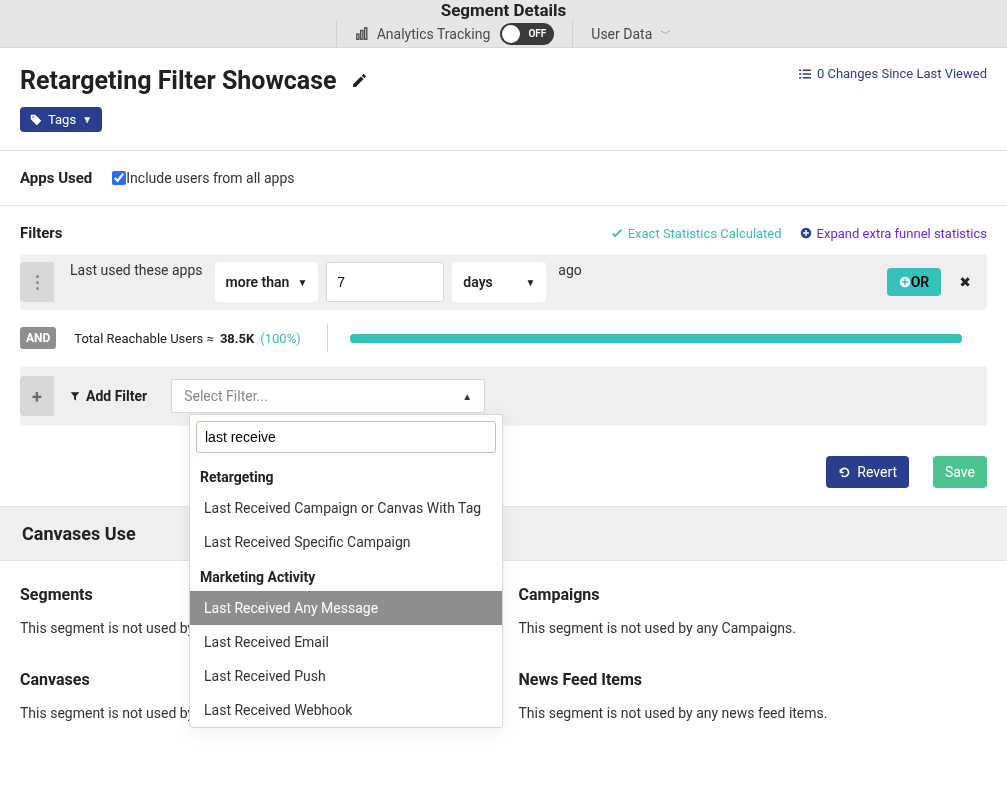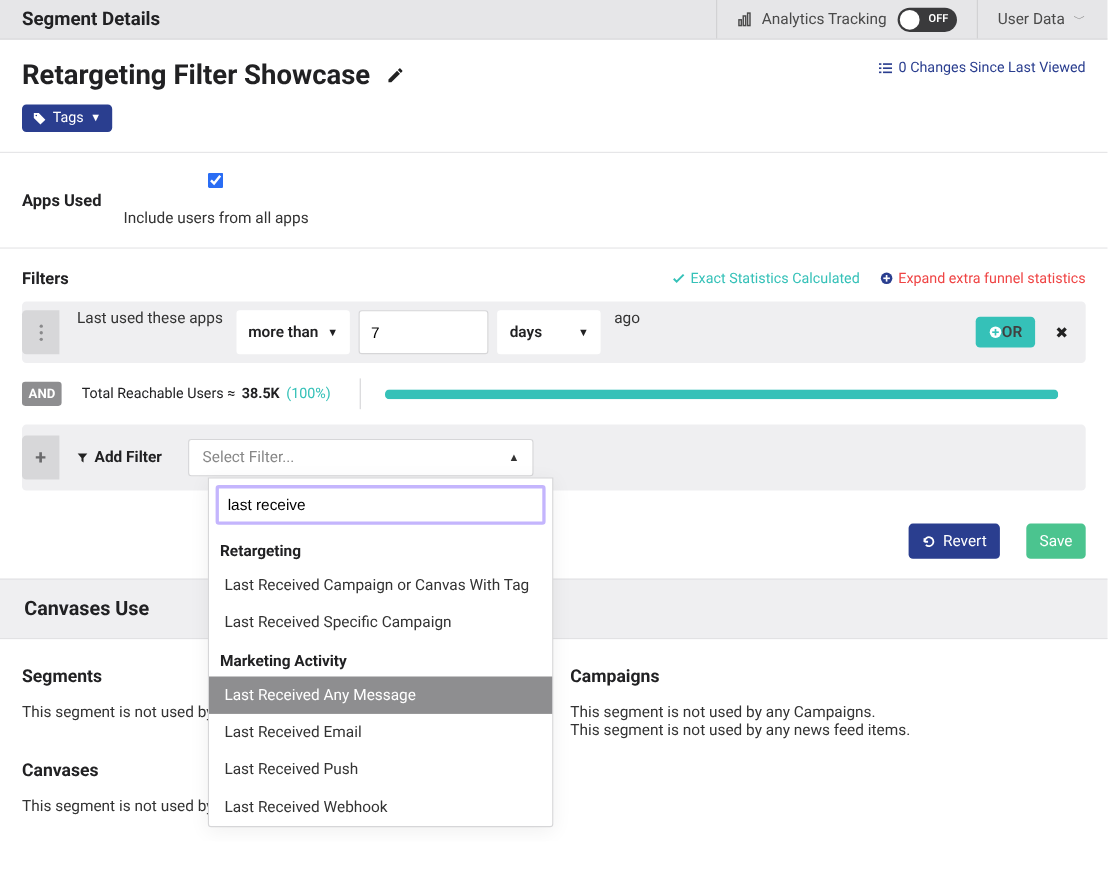--- a/index.html
+++ b/index.html
@@ -8,24 +8,25 @@
     font-size: 14px;
     color: #212123;
     background: #fff;
     width: 1007px;
   }
   
   .topbar {
     display: flex;
     align-items: center;
     justify-content: space-between;
-    height: 36px;
+    height: 48px;
     background: #e6e6e8;
     border-bottom: 1px solid #d8d8da;
     padding: 0 20px;
+    flex-direction: column;
   }
   .topbar-left { font-weight: 700; font-size: 17px; }
   .topbar-right { display: flex; align-items: center; height: 100%; }
   .topbar-section {
     display: flex; align-items: center; height: 100%;
     padding: 0 18px; border-left: 1px solid #d0d0d2;
     color: #4a4a4a;
   }
   .topbar-section.last { padding-right: 0; }
   .topbar-icon { width: 14px; height: 14px; margin-right: 8px; }
@@ -57,30 +58,30 @@
     display: inline-flex; align-items: center; gap: 6px;
     background: #2a3e8f; color: #fff; border-radius: 4px;
     padding: 5px 10px; font-size: 13px; cursor: pointer;
   }
   .tag-icon { width: 12px; height: 12px; }
   .divider-full { border-top: 1px solid #e4e4e6; }
   
   .section { padding: 18px 20px; }
   .apps-row { display: flex; align-items: center; gap: 20px; }
   .section-label { font-weight: 700; font-size: 15px; }
-  .checkbox-row { display: flex; align-items: center; gap: 20px; font-size: 14px; color: #333; flex-direction: column; }
+  .checkbox-row { display: flex; align-items: center; gap: 0; font-size: 14px; color: #333; }
   .checkbox-row input { accent-color: #2a6df4; width: 14px; height: 14px; }
   
   .filters-header {
     display: flex; align-items: center; justify-content: space-between;
     padding: 18px 20px 12px 20px;
   }
   .filters-right { display: flex; align-items: center; gap: 18px; font-size: 13px; }
   .exact { color: #35c1b8; display: flex; align-items: center; gap: 5px; }
-  .expand { color: #ef4444; display: flex; align-items: center; gap: 5px; cursor: pointer; }
+  .expand { color: #6d28d9; display: flex; align-items: center; gap: 5px; cursor: pointer; }
   
   .filter-card {
     margin: 0 20px; background: #efeff1; border-radius: 4px;
     display: flex; padding: 8px 12px 8px 0; position: relative;
   }
   .drag-handle {
     width: 34px; height: 40px; background: #d7d7d9; border-radius: 4px 0 0 4px;
     display: flex; flex-direction: column; align-items: center; justify-content: center; gap: 3px;
     margin-right: 16px;
   }
@@ -92,21 +93,21 @@
     padding: 6px 10px; font-weight: 650; min-width: 88px; margin-right: 8px; cursor: pointer;
   }
   .select-box .caret { font-size: 10px; margin-left: 8px; }
   .num-input {
     background: #fff; border: 1px solid #d6d6d8; border-radius: 3px;
     padding: 7px 10px; width: 118px; margin-right: 8px; font-size: 14px;
   }
   .ago { margin-left: 4px; color: #333; }
   .filter-right { margin-left: auto; display: flex; align-items: center; gap: 14px; }
   .or-btn {
-    background: #35c1b8; color: #404040; border-radius: 4px;
+    background: #35c1b8; color: #000000; border-radius: 4px;
     padding: 6px 12px; display: inline-flex; align-items: center; gap: 0; font-weight: 600; cursor: pointer;
   }
   .remove-x { font-size: 14px; color: #222; cursor: pointer; padding: 0 4px; }
   
   .and-row { display: flex; align-items: center; padding: 14px 20px; gap: 18px; }
   .and-chip {
     background: #8e8e90; color: #fff; font-size: 12px; font-weight: 700;
     padding: 4px 6px; border-radius: 3px;
   }
   .reachable { font-size: 13px; display: flex; align-items: center; gap: 6px; }
@@ -134,21 +135,21 @@
   }
   .select-filter-box .caret { color: #333; font-size: 10px; }
   
   .dropdown {
     position: absolute; left: 169px; top: 48px; width: 314px;
     background: #fff; border: 1px solid #d6d6d8; border-radius: 0 0 3px 3px;
     z-index: 20; box-shadow: 0 4px 18px rgba(0,0,0,0.06);
   }
   .dropdown .search {
     margin: 6px; width: calc(100% - 12px);
-    border: 3px solid #c4b5fd; border-radius: 3px; padding: 7px 8px; font-size: 14px;
+    border: 1px solid #c4b5fd; border-radius: 3px; padding: 7px 8px; font-size: 14px;
     outline: none;
   }
   .dropdown .group-label {
     padding: 10px 10px 6px 10px; font-weight: 700; font-size: 14px;
   }
   .dropdown .opt {
     padding: 9px 14px; font-size: 14px; color: #333; cursor: pointer;
   }
   .dropdown .opt.highlight { background: #8e8e90; color: #fff; }
   
@@ -350,15 +351,16 @@
 <div class="msg-grid">
   <div class="msg-col">
     <h3>Segments</h3>
     <p>This segment is not used by any Segments.</p>
     <h3 style="margin-top:34px;">Canvases</h3>
     <p>This segment is not used by any Canvases.</p>
   </div>
   <div class="msg-col">
     <h3>Campaigns</h3>
     <p>This segment is not used by any Campaigns.</p>
+    <h3 style="margin-top:34px;">News Feed Items</h3>
     <p>This segment is not used by any news feed items.</p>
   </div>
 </div>
 
 </body></html>

